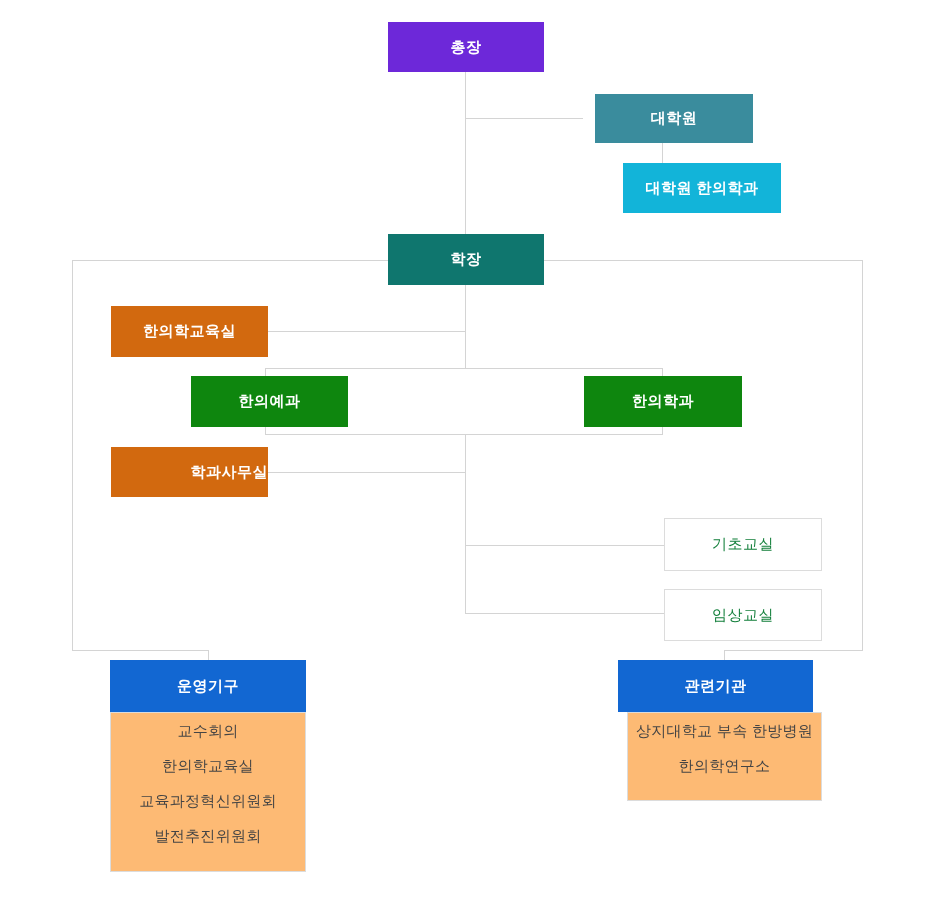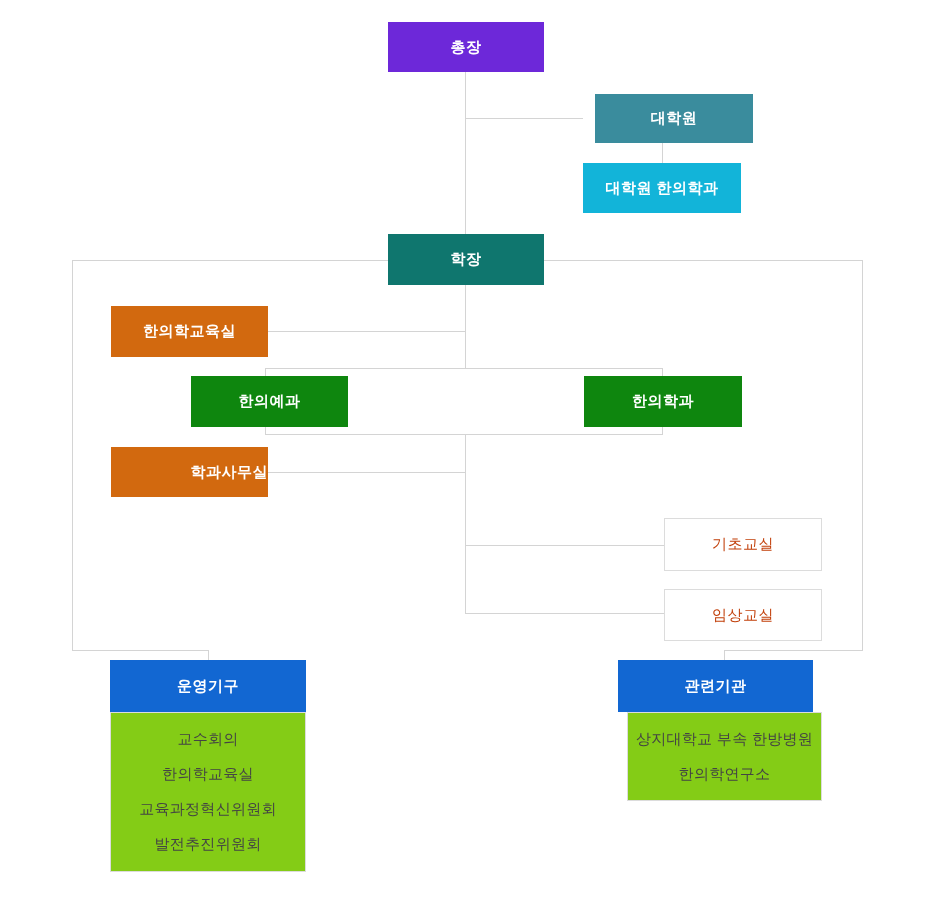--- a/index.html
+++ b/index.html
@@ -30,50 +30,50 @@
     display: flex;
     align-items: center;
     justify-content: center;
     color: #ffffff;
     font-size: 15px;
     font-weight: bold;
     letter-spacing: 0.5px;
   }
   .node.purple { background: #6d28d9; }
   .node.teal   { background: #3a8c9d; margin-left: 12px; }
-  .node.cyan   { background: #12b4d9; }
+  .node.cyan   { background: #12b4d9; margin-left: 40px; }
   .node.dkgreen{ background: #0f766e; }
   .node.orange { background: #d2690f; }
   .node.green  { background: #0e860e; }
   .node.blue   { background: #1267d2; }
 
   .node.outline {
     background: #ffffff;
     border: 1px solid #dcdcdc;
-    color: #c2410c;
+    color: #15803d;
     font-weight: normal;
     z-index: 2;
   }
 
   .inner-rect {
     position: absolute;
     left: 265px; top: 368px;
     width: 396px; height: 65px;
     border: 1px solid #d4d4d4;
     background: #ffffff;
     z-index: 2;
   }
 
   .list-box {
     position: absolute;
     border: 1px solid #dcdcdc;
-    background: #84cc16;
+    background: #fdba74;
     z-index: 2;
     box-sizing: border-box;
-    padding-top: 9px;
+    padding-top: 1px;
   }
   .list-box .item {
     height: 35px;
     display: flex;
     align-items: center;
     justify-content: center;
     color: #444444;
     font-size: 15px;
     letter-spacing: 0.3px;
   }

